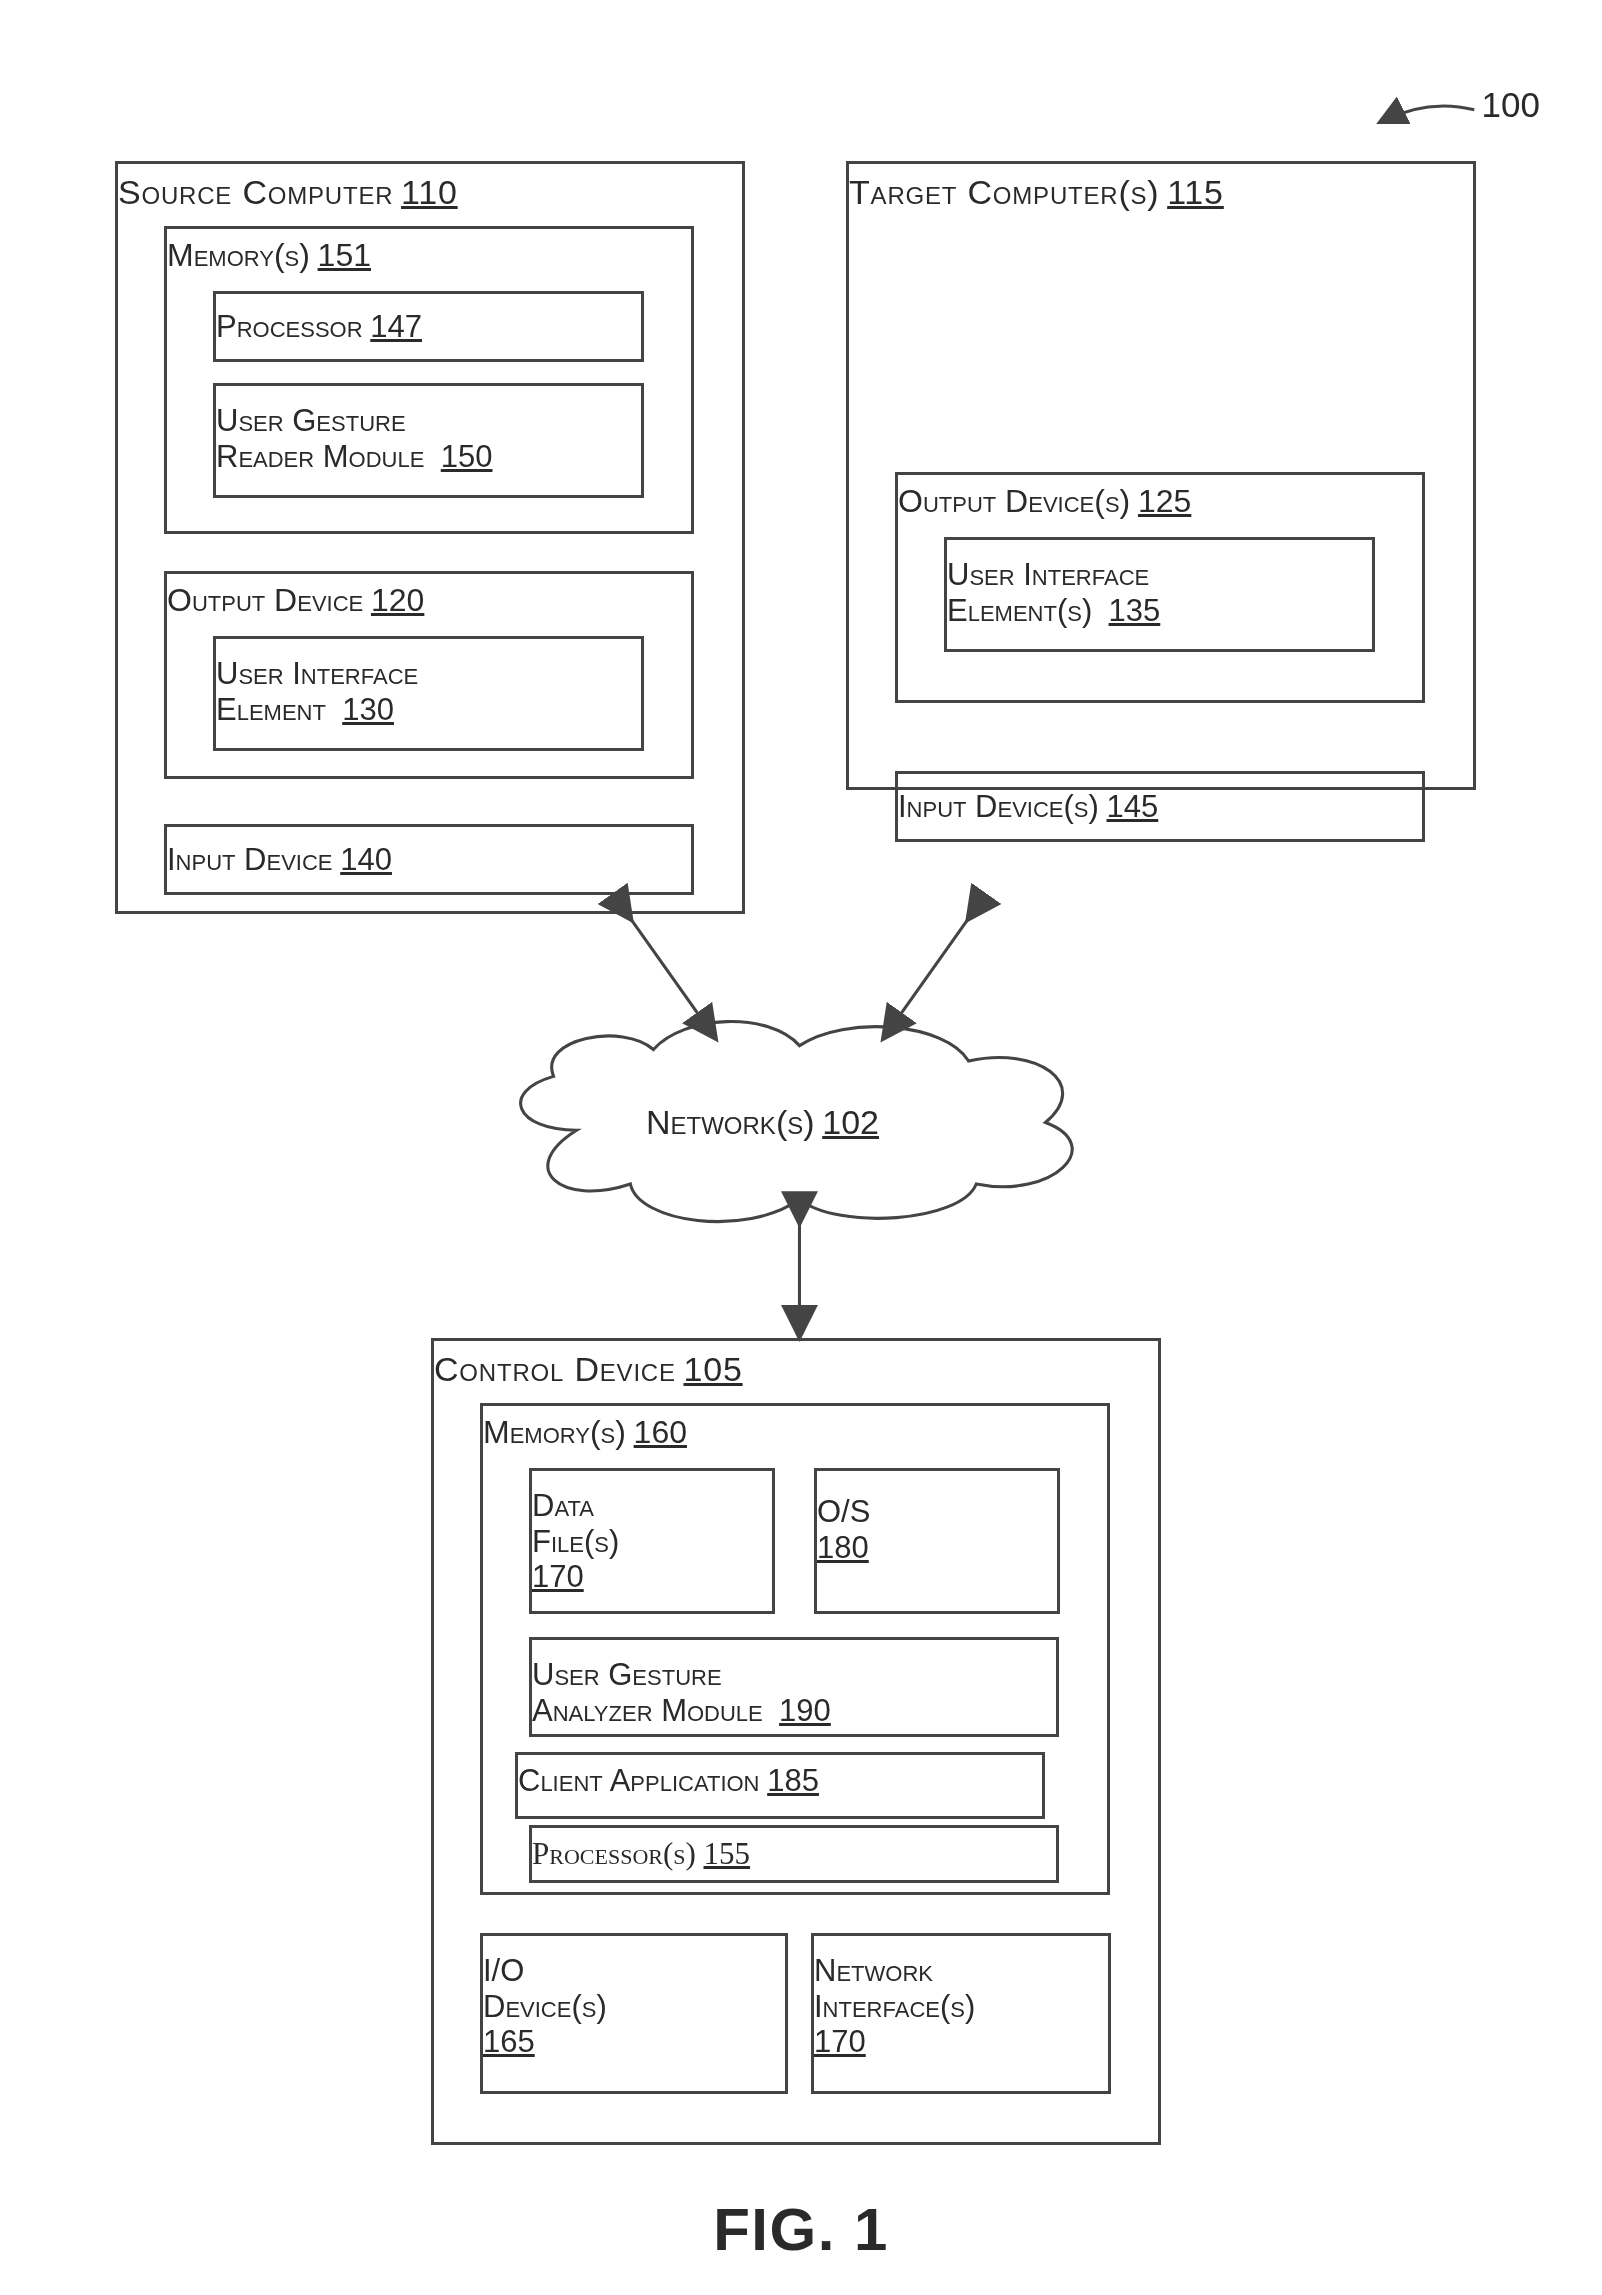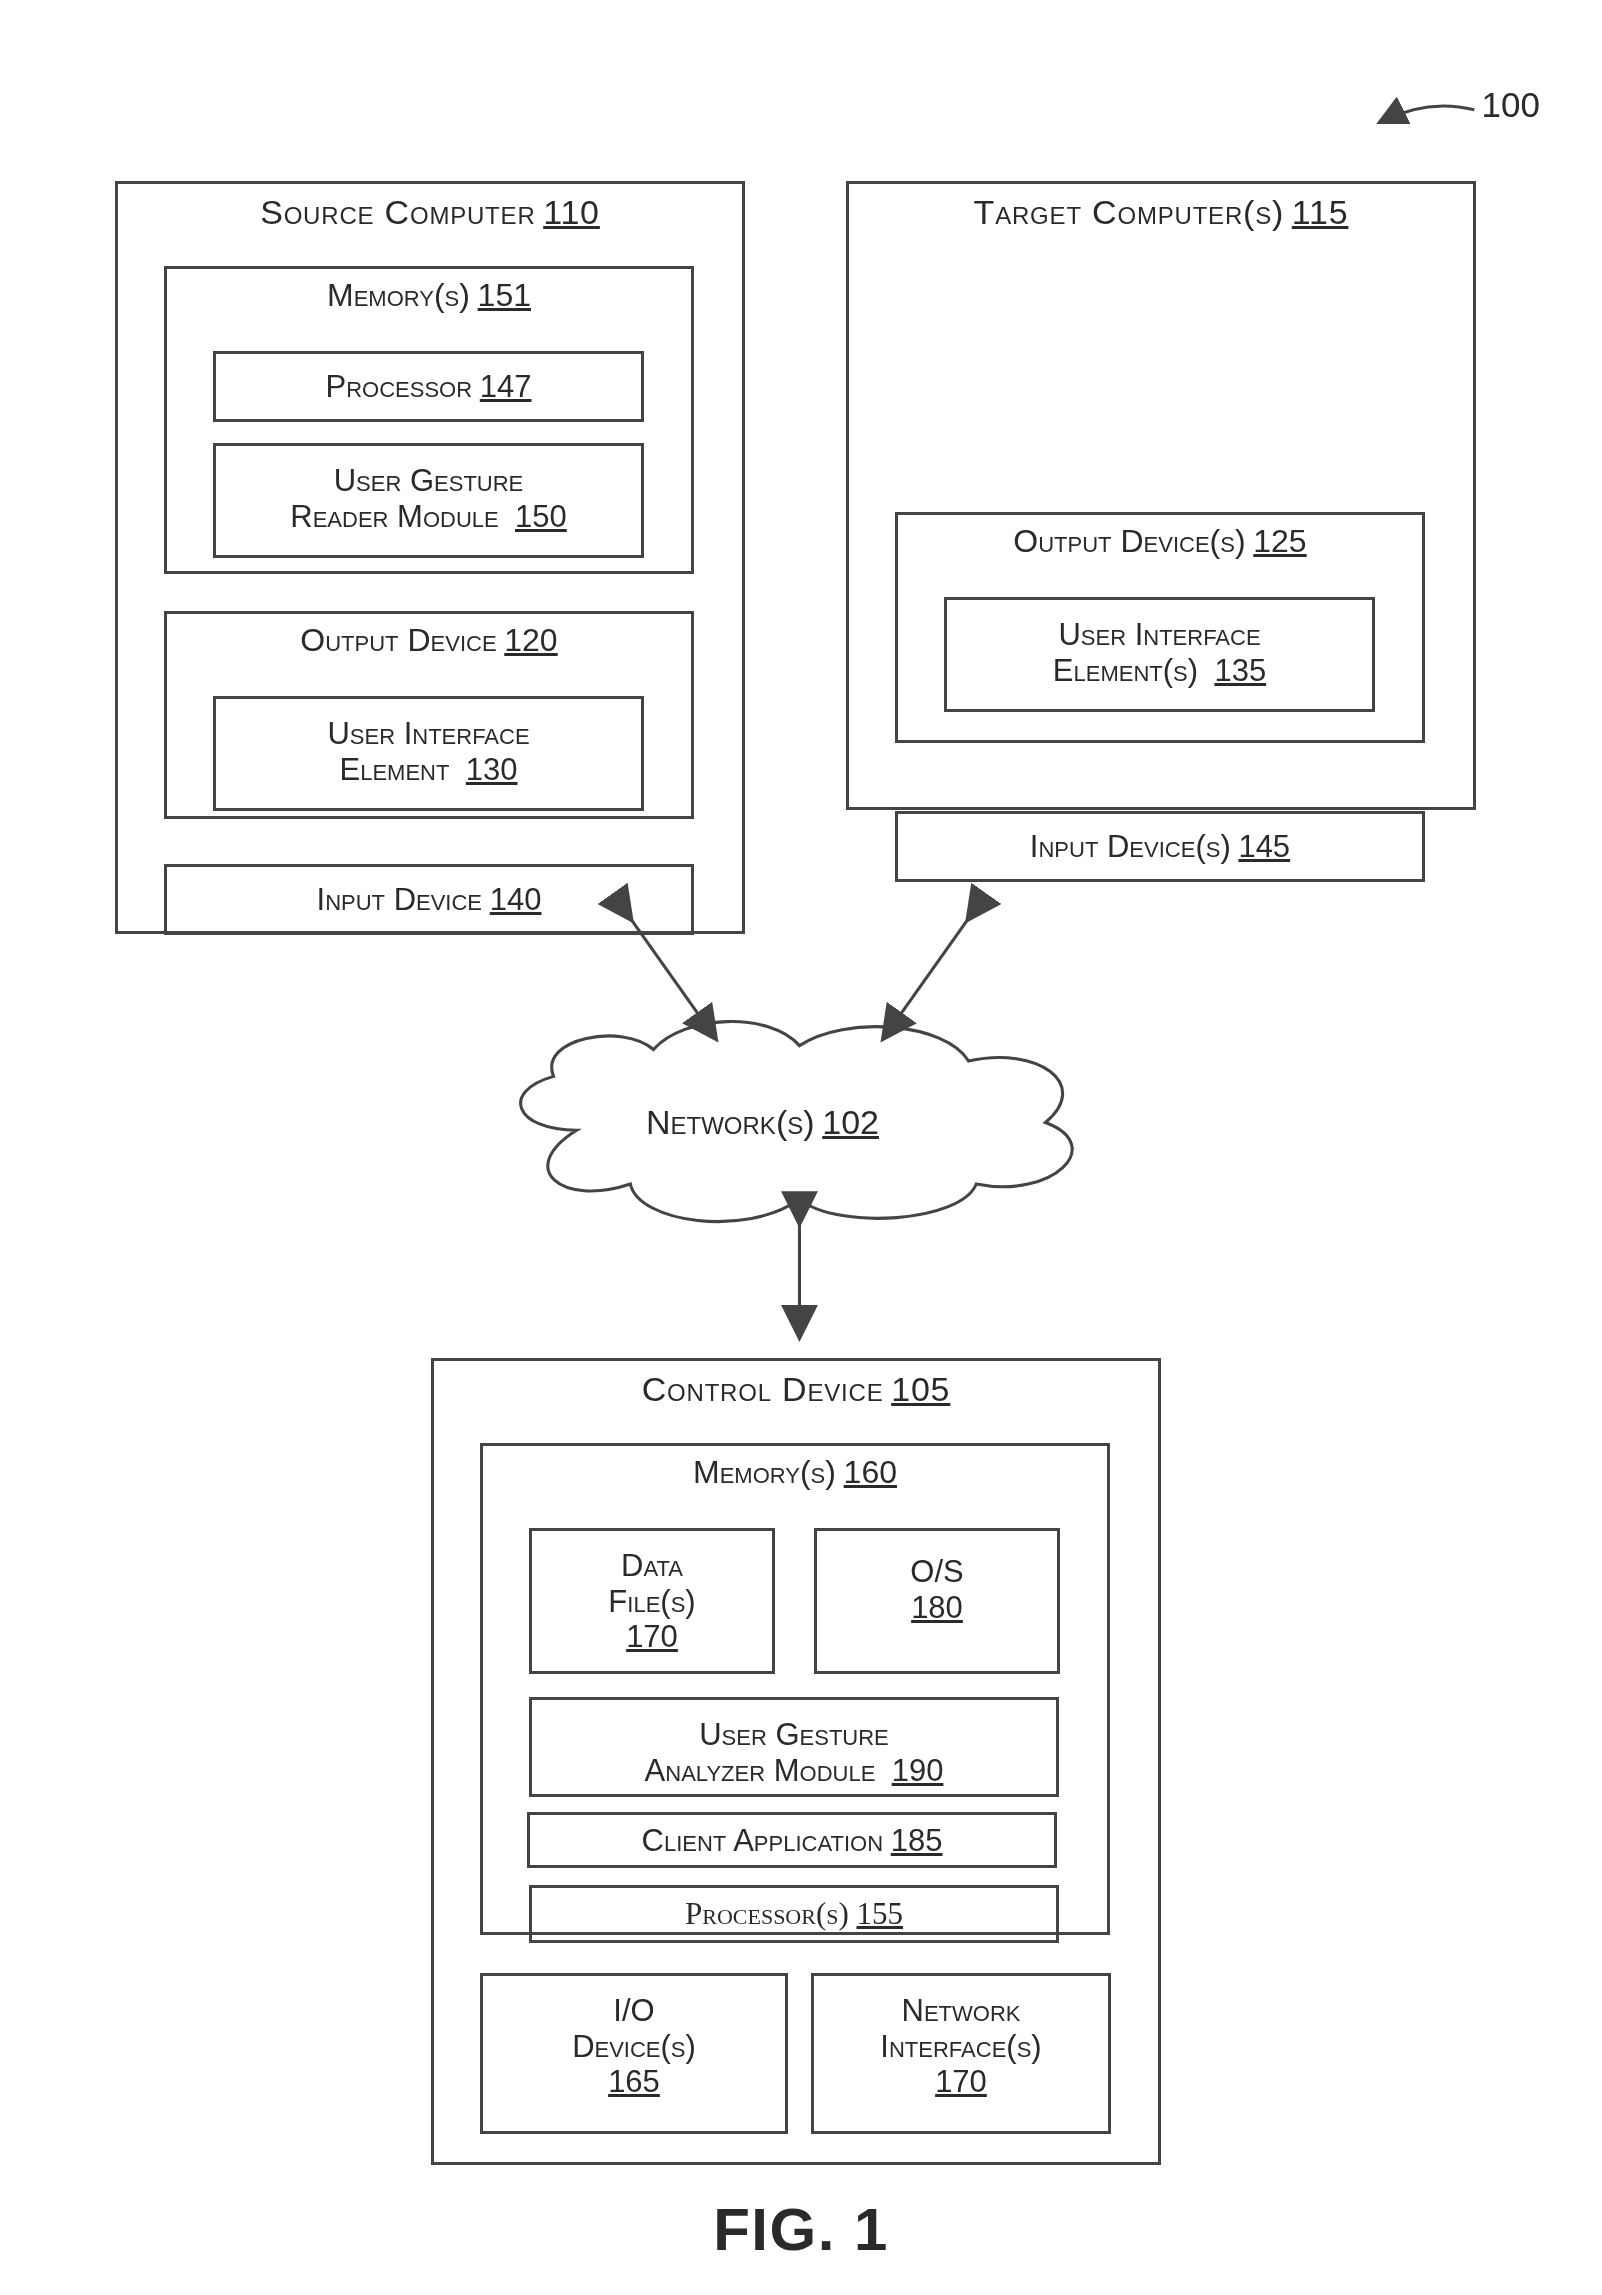--- a/index.html
+++ b/index.html
@@ -13,22 +13,21 @@
   }
   .wrap {
     position: relative;
     width: 1602px;
     height: 2295px;
   }
   .box {
     position: absolute;
     border: 3.1px solid #444;
     box-sizing: border-box;
-    text-align: center;
-    margin-top: 20px;
+    text-align: left;
   }
   .title, .label {
     font-variant: small-caps;
     letter-spacing: 0.8px;
   }
   .title {
     font-size: 34px;
     padding-top: 9.2px;
   }
   .subtitle {
@@ -173,21 +172,21 @@
         <span>O/S</span><br>
         <span class="ref" style="padding-left:0;">180</span>
       </div>
 
       <div class="box small two-line" style="left:46px; top:231px; width:530px; height:100px;">
         <span>User Gesture</span><br>
         <span>Analyzer Module</span>
         <span class="ref">190</span>
       </div>
 
-      <div class="box small" style="left:44px; top:346px; width:530px; height:56px; line-height:52px;">
+      <div class="box small" style="left:32px; top:346px; width:530px; height:67px; line-height:52px;">
         <span>Client Application</span><span class="ref">185</span>
       </div>
 
       <div class="box small" style="left:46px; top:419px; width:530px; height:58px; line-height:52px;font-family:Liberation Serif, serif;">
         <span>Processor(s)</span><span class="ref">155</span>
       </div>
     </div>
 
     <div class="box small two-line" style="left:46px; top:592px; width:308px; height:161px;">
       <span>I/O</span><br>

